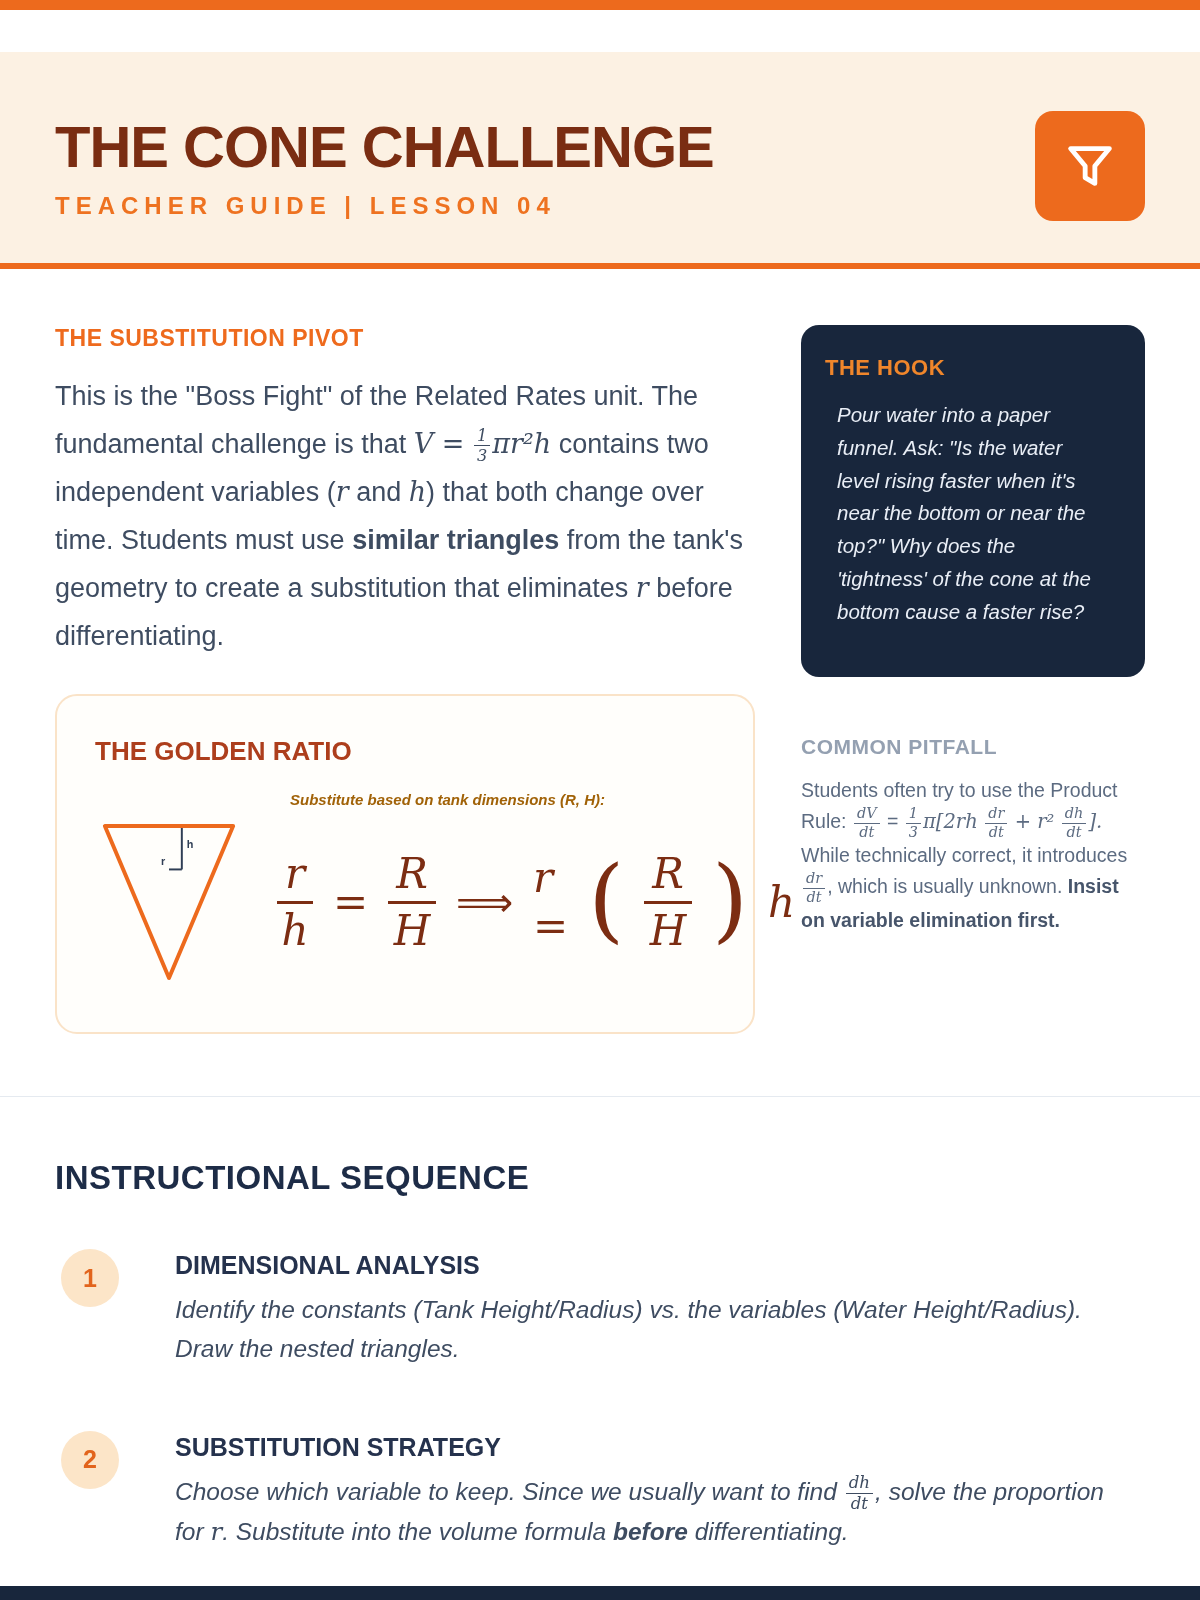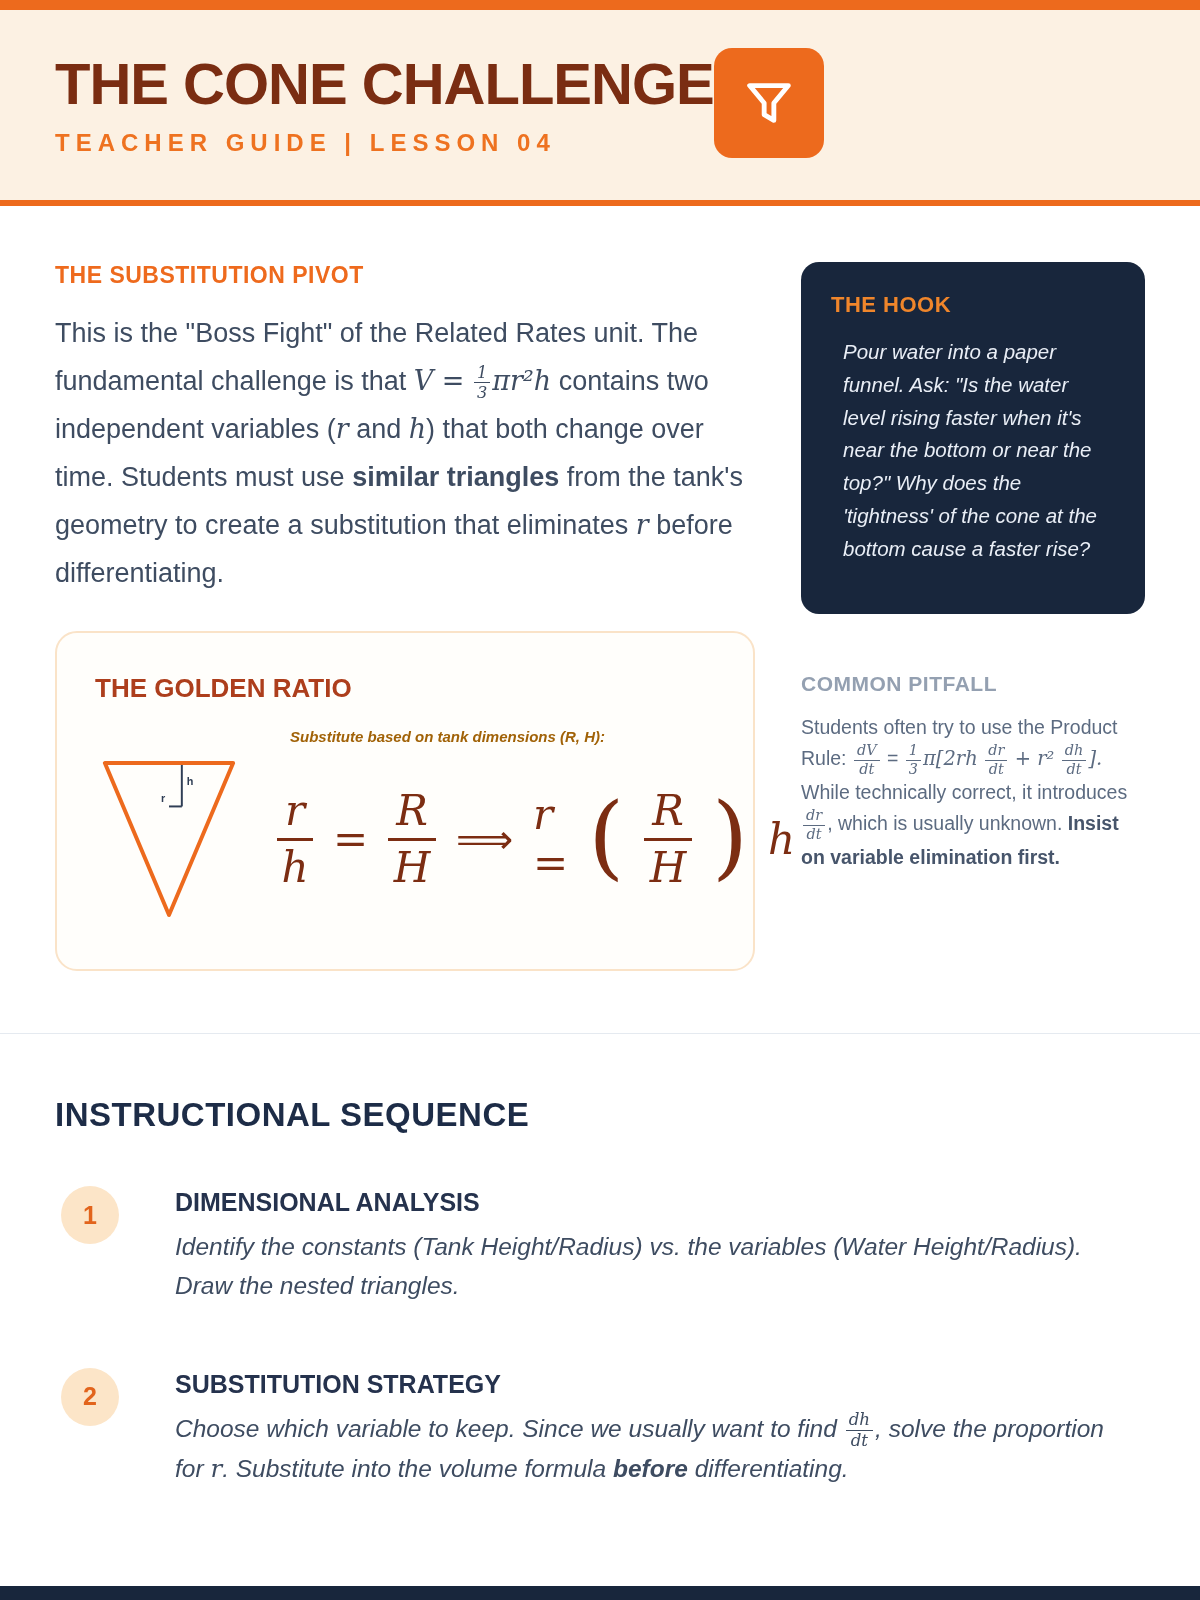--- a/index.html
+++ b/index.html
@@ -6,22 +6,22 @@
   html, body { margin: 0; padding: 0; background: #ffffff; }
   .page {
     width: 1200px; height: 1600px; position: relative; overflow: hidden;
     background: #ffffff; font-family: "Liberation Sans", sans-serif;
   }
   .top-bar { height: 10px; background: #ED6A1D; }
   .bottom-bar { position: absolute; left: 0; bottom: 0; width: 100%; height: 14px; background: #18263C; }
 
   
   .header {
-    background: #FCF1E3; padding: 38px 55px 42px;
-    display: flex; align-items: center;
+    background: #FCF1E3; padding: 59px 55px 42px;
+    display: flex; justify-content: space-between; align-items: center; margin-top: 42px;
   }
   .page-title {
     margin: 0; font-size: 58px; font-weight: 800; color: #7A2D12; letter-spacing: -1px;
   }
   .page-subtitle {
     margin-top: 12px; font-size: 24px; font-weight: 700; color: #EE7220; letter-spacing: 6px;
   }
   .icon-tile {
     width: 110px; height: 110px; background: #ED6A1D; border-radius: 18px;
     display: flex; align-items: center; justify-content: center; flex: 0 0 auto;
@@ -70,21 +70,21 @@
     color: #7C2D12; font-family: "DejaVu Serif", serif; font-style: italic; font-size: 42px;
   }
   .bigfrac { display: flex; flex-direction: column; align-items: center; line-height: 1.05; }
   .bigfrac .num { border-bottom: 3px solid currentColor; padding: 0 8px 5px; }
   .bigfrac .den { padding-top: 5px; }
   .op { font-style: normal; }
   .arrow { font-family: "DejaVu Sans", sans-serif; font-style: normal; font-size: 0.95em; }
   .paren { font-size: 2.2em; font-style: normal; font-weight: 300; line-height: 0.85; transform: translateY(-3px); }
 
   
-  .hook-card { background: #18263C; border-radius: 18px; padding: 30px 30px 36px; }
+  .hook-card { background: #18263C; border-radius: 18px; padding: 30px 24px 36px; }
   .hook-heading { margin: 0 0 18px; color: #F0862B; font-size: 22px; font-weight: 800; letter-spacing: 0.5px; }
   .hook-text { margin: 12px; color: #E9EEF6; font-style: italic; font-size: 20.5px; line-height: 1.6; }
 
   .pitfall-heading { margin: 58px 0 16px; color: #94A0B1; font-size: 21px; font-weight: 800; letter-spacing: 0.5px; }
   .pitfall-text { margin: 0; color: #5C6B81; font-size: 19.5px; line-height: 1.62; }
   .pitfall-text .strong { color: #47556B; }
   .pitfall-text .frac { font-size: 0.74em; align-items: center; }
 
   
   .section-divider { height: 1px; background: #E5EAF0; margin: 62px -55px 0; }

